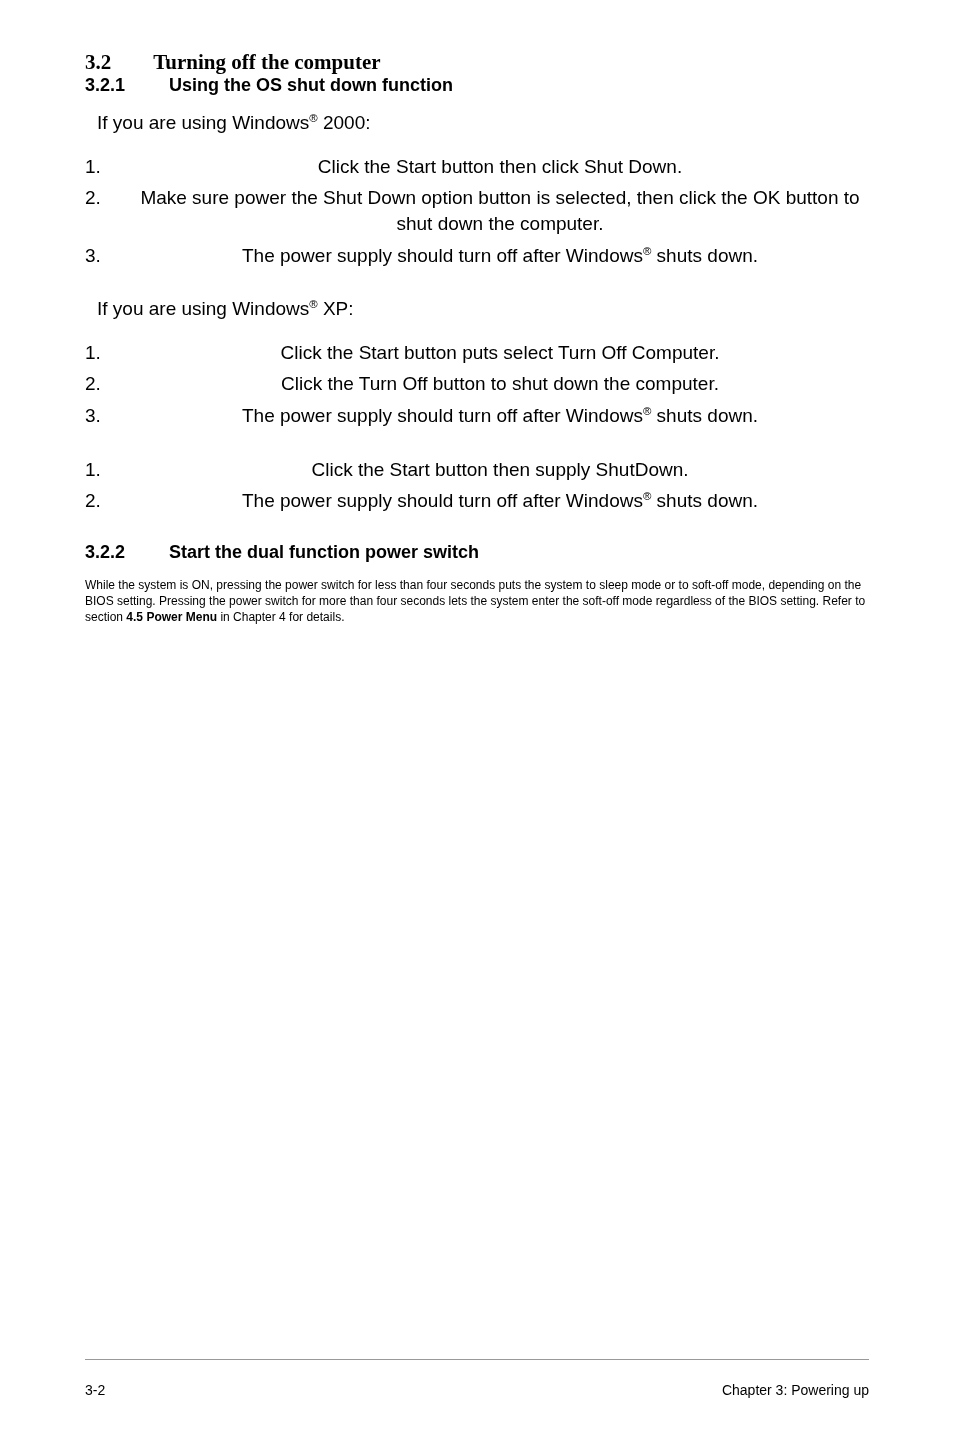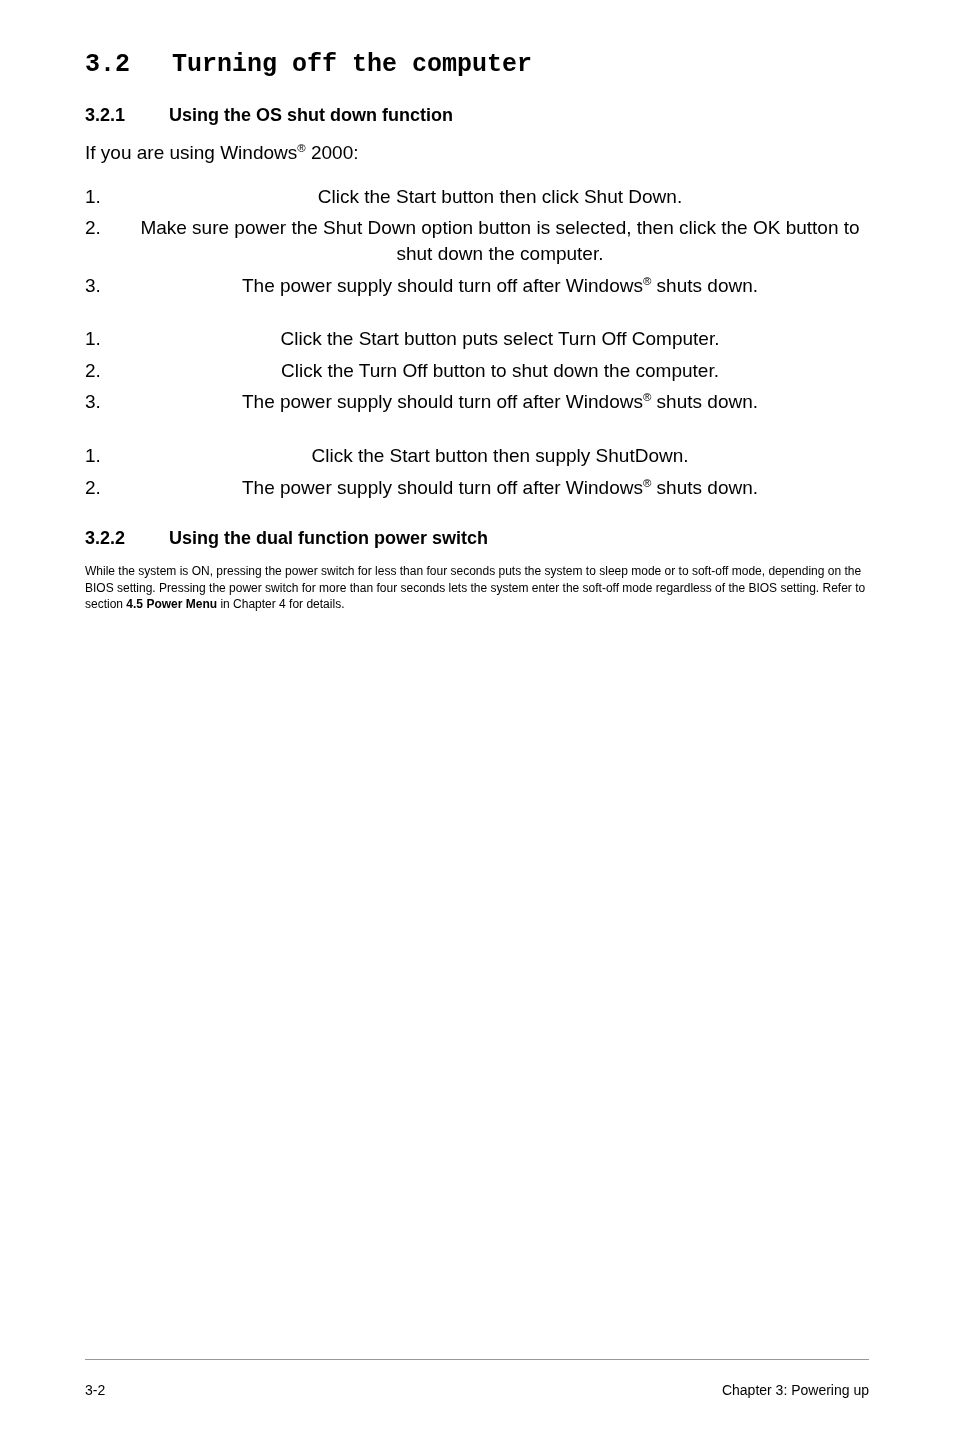--- a/index.html
+++ b/index.html
@@ -17,24 +17,23 @@
       position: relative;
       padding: 50px 85px 40px 85px;
     }
     
     .content {
       height: 100%;
       position: relative;
     }
     
     h1 {
-      font-family: Liberation Mono, monospace;
-      font-size: 25px;
+      font-family: Liberation Serif, serif;
+      font-size: 21px;
       font-weight: bold;
-      margin-bottom: 26px;
     }
     
     h1 .section-num {
       display: inline-block;
       margin-right: 42px;
     }
     
     h2 {
       font-family: Arial, Helvetica, sans-serif;
       font-size: 18px;
@@ -44,20 +43,21 @@
     
     h2 .subsection-num {
       display: inline-block;
       margin-right: 44px;
     }
     
     .intro-para {
       font-size: 19px;
       margin-bottom: 18px;
       line-height: 1.35;
+      margin-left: 12px;
     }
     
     .body-para {
       font-size: 12px;
       margin-bottom: 18px;
       line-height: 1.35;
     }
     
     ol {
       list-style: none;
@@ -118,33 +118,36 @@
 
   <p class="intro-para">
     <span>If you are using Windows</span><sup>®</sup><span> 2000:</span>
   </p>
   <ol>
     <li>Click the Start button then click Shut Down.</li>
     <li>Make sure power the Shut Down option button is selected, then click the OK button to shut down the computer.</li>
     <li><span>The power supply should turn off after Windows</span><sup>®</sup><span> shuts down.</span></li>
   </ol>
 
+  <p class="intro-para">
+    <span>If you are using Windows</span><sup>®</sup><span> XP:</span>
+  </p>
   <ol>
     <li>Click the Start button puts select Turn Off Computer.</li>
     <li>Click the Turn Off button to shut down the computer.</li>
     <li><span>The power supply should turn off after Windows</span><sup>®</sup><span> shuts down.</span></li>
   </ol>
 
   <ol>
     <li>Click the Start button then supply ShutDown.</li>
     <li><span>The power supply should turn off after Windows</span><sup>®</sup><span> shuts down.</span></li>
   </ol>
 
   <h2>
-    <span class="subsection-num">3.2.2</span><span>Using the dual function power switch</span>
+    <span class="subsection-num">3.2.2</span><span>Start the dual function power switch</span>
   </h2>
 
   <p class="body-para">
     <span>While the system is ON, pressing the power switch for less than four seconds puts the system to sleep mode or to soft-off mode, depending on the BIOS setting. Pressing the power switch for more than four seconds lets the system enter the soft-off mode regardless of the BIOS setting. Refer to section </span><span class="bold">4.5  Power Menu</span><span> in Chapter 4 for details.</span>
   </p>
 
 </div>
 
 <div class="footer">
   <span>3-2</span>

